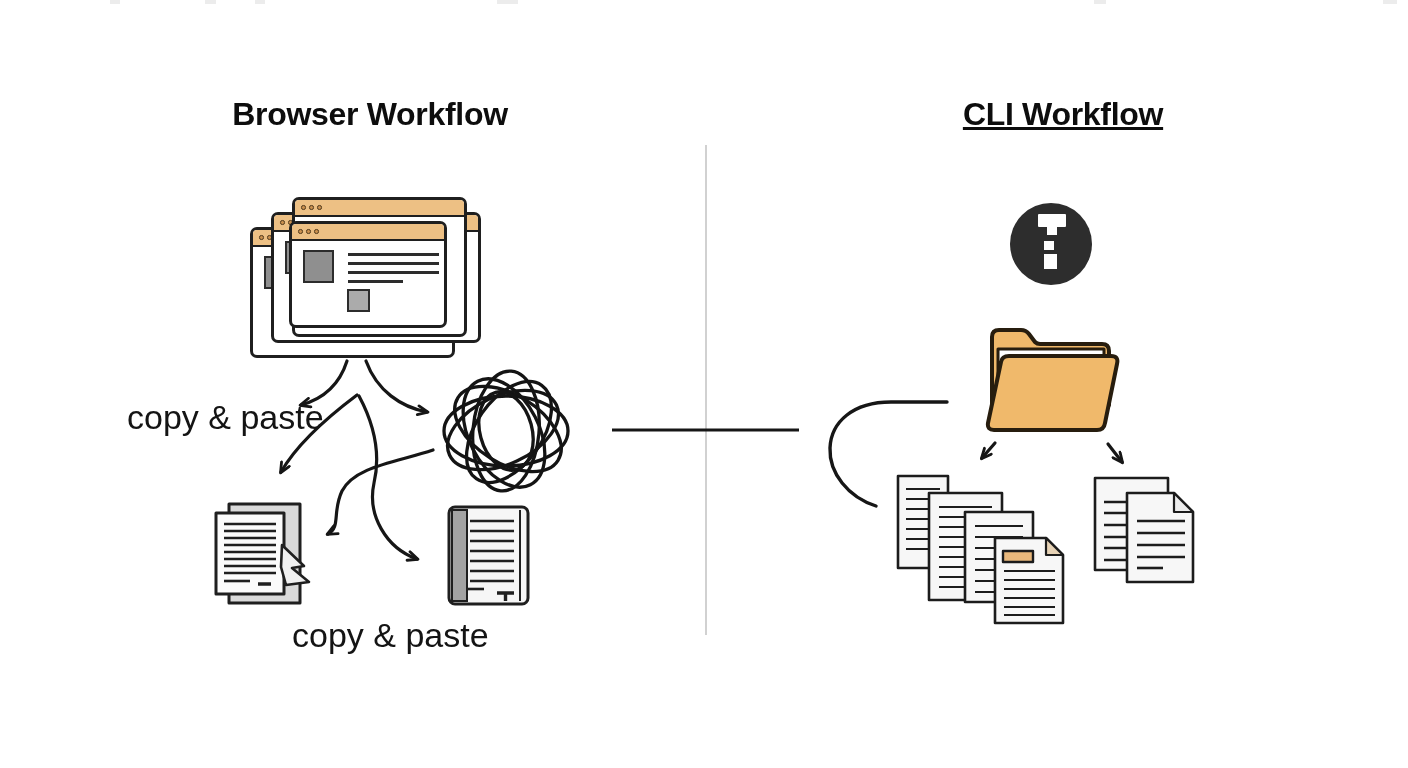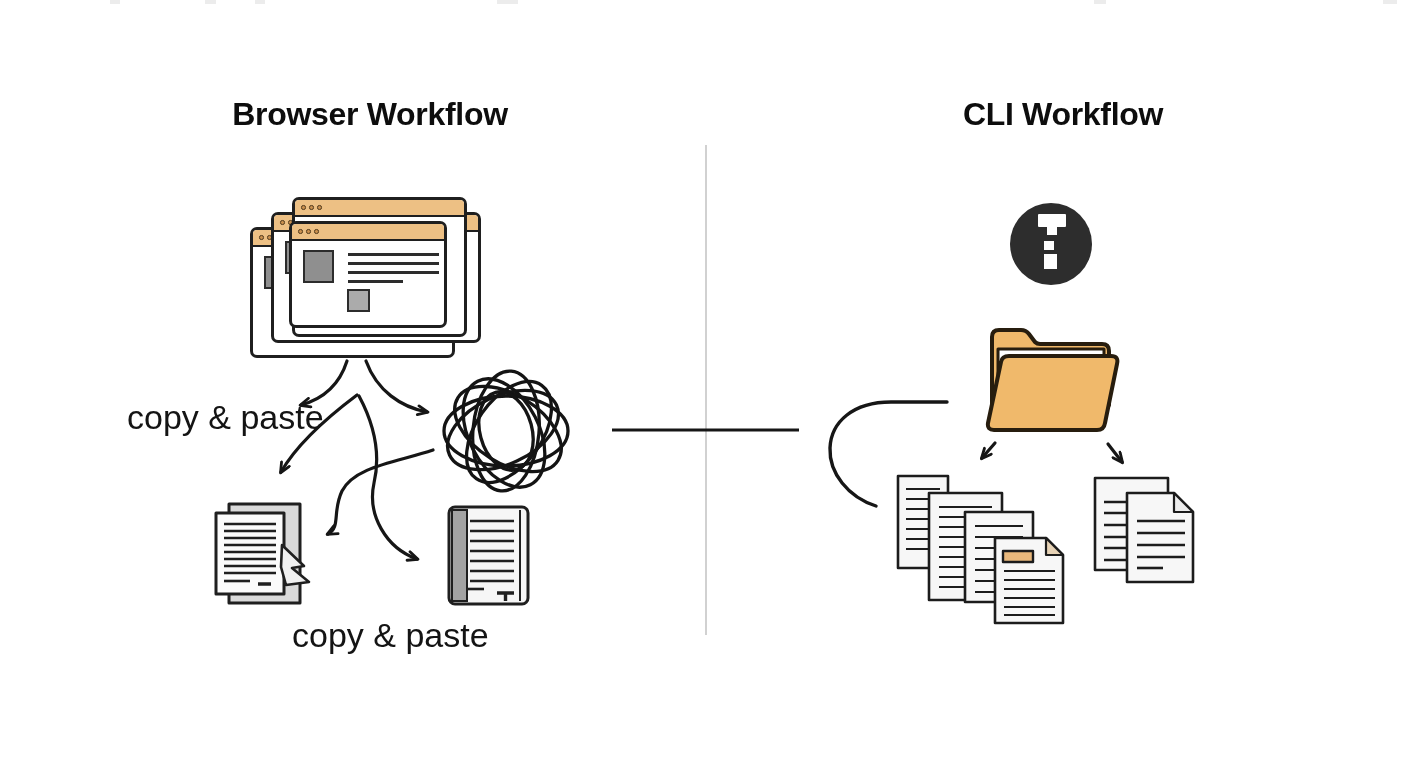--- a/index.html
+++ b/index.html
@@ -25,21 +25,21 @@
   .bline{position:absolute;left:56px;height:3px;background:#2c2c2c;width:91px;}
   .bl1{top:12px}.bl2{top:21px}.bl3{top:30px}.bl4{top:39px;width:55px}
   .bimg2{position:absolute;left:55px;top:48px;width:23px;height:23px;background:#ababab;border:2px solid #2c2c2c;box-sizing:border-box;}
 </style>
 </head>
 <body>
 
 <div class="canvas">
 
   <div class="title" style="left:370px;top:96px;">Browser Workflow</div>
-  <div class="title" style="left:1063px;top:96px;">CLI Workflow</div>
+  <div class="title" style="left:1063px;top:96px;text-decoration:underline;">CLI Workflow</div>
   <div class="lbl" style="left:127px;top:398px;">copy &amp; paste</div>
   <div class="lbl" style="left:292px;top:616px;">copy &amp; paste</div>
 
   <div>
     <div class="bwin" style="left:250px;top:227px;width:205px;height:131px;z-index:1;">
       <div class="bbar">
         <span class="bdot"></span>
           <span class="bdot"></span>
           <span class="bdot"></span>
       </div>

